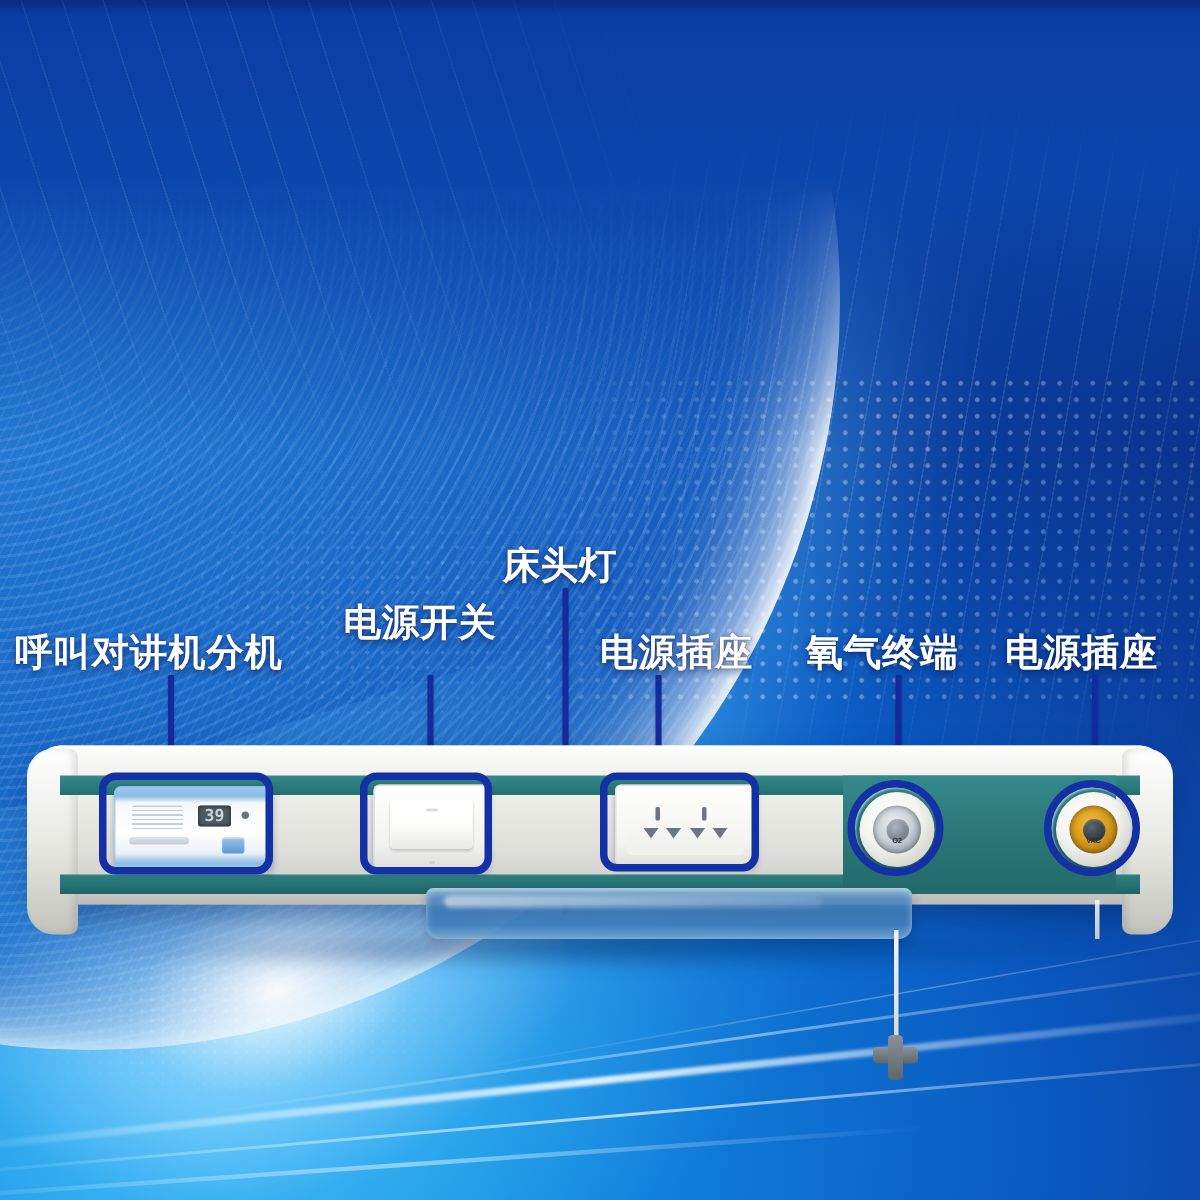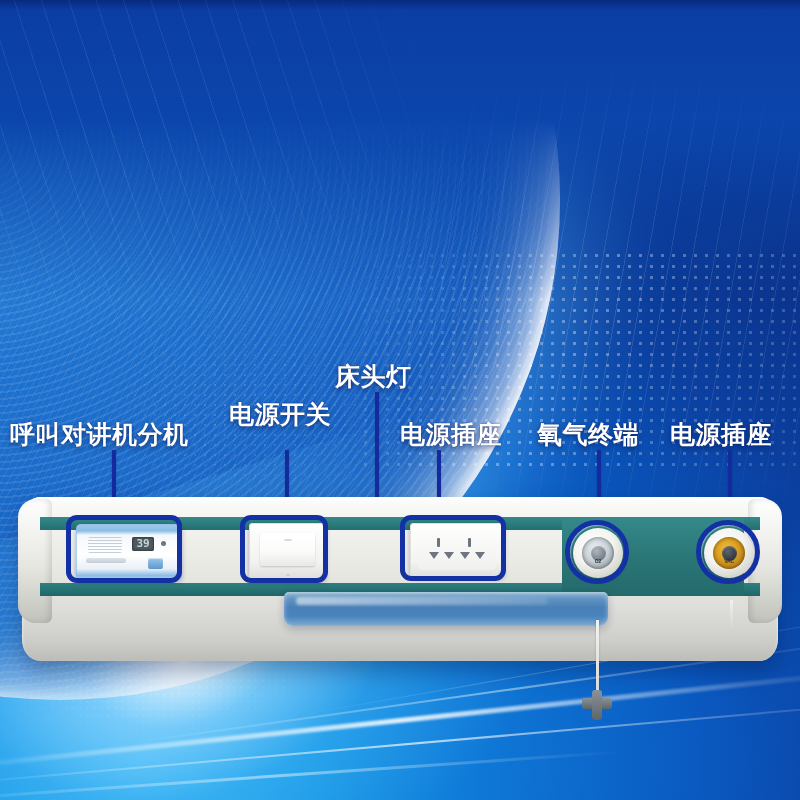--- a/index.html
+++ b/index.html
@@ -128,21 +128,21 @@
     font-size:25px;letter-spacing:.5px;
     text-shadow:0 2px 5px rgba(0,15,70,.55), 0 0 1px rgba(0,20,90,.8);
   }
   .leader{
     position:absolute;background:#152a9e;width:4px;border-radius:1px;
     box-shadow:0 0 2px rgba(0,0,0,.25);
   }
 
   
   .panel{
-    position:absolute;left:22px;top:497px;width:756px;height:164px;
+    position:absolute;left:22px;top:497px;width:756px;height:106px;
   }
   .panel-body{
     position:absolute;inset:0;border-radius:18px/22px;
     background:linear-gradient(180deg,#fdfdfb 0%,#f3f3ef 14%,#e9e9e4 42%,#dededa 66%,#cfcfcb 86%,#bcbcb8 100%);
     box-shadow:0 10px 22px rgba(0,20,70,.35), inset 0 2px 3px rgba(255,255,255,.9);
   }
   .panel-capL{
     position:absolute;left:-4px;top:2px;width:34px;height:124px;border-radius:18px 6px 6px 18px;
     background:linear-gradient(180deg,#ffffff,#e6e6e1 55%,#c2c2bd);
     box-shadow:inset -3px 0 6px rgba(0,0,0,.12);

